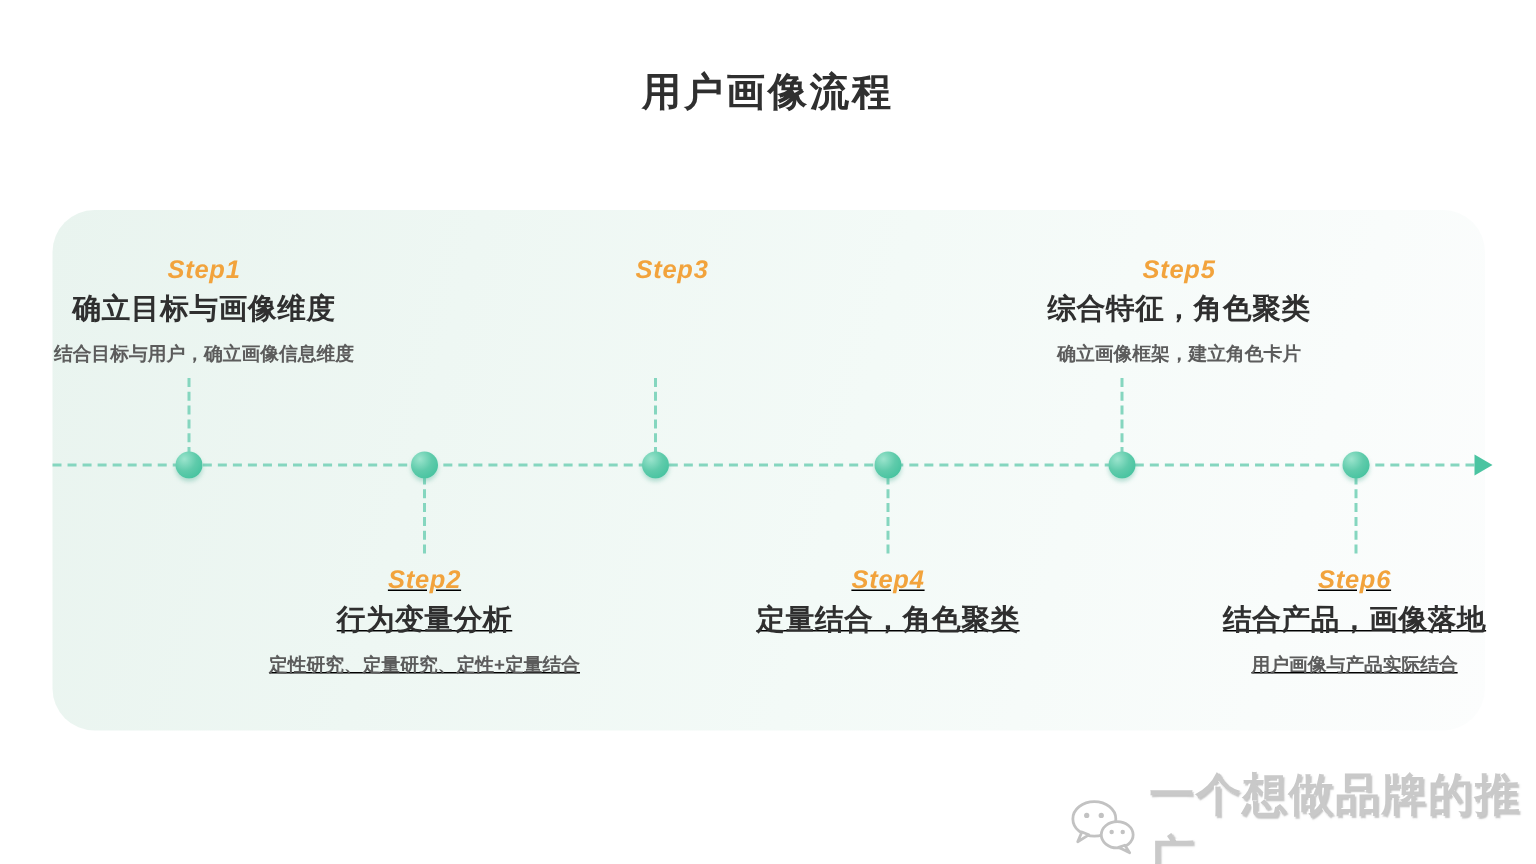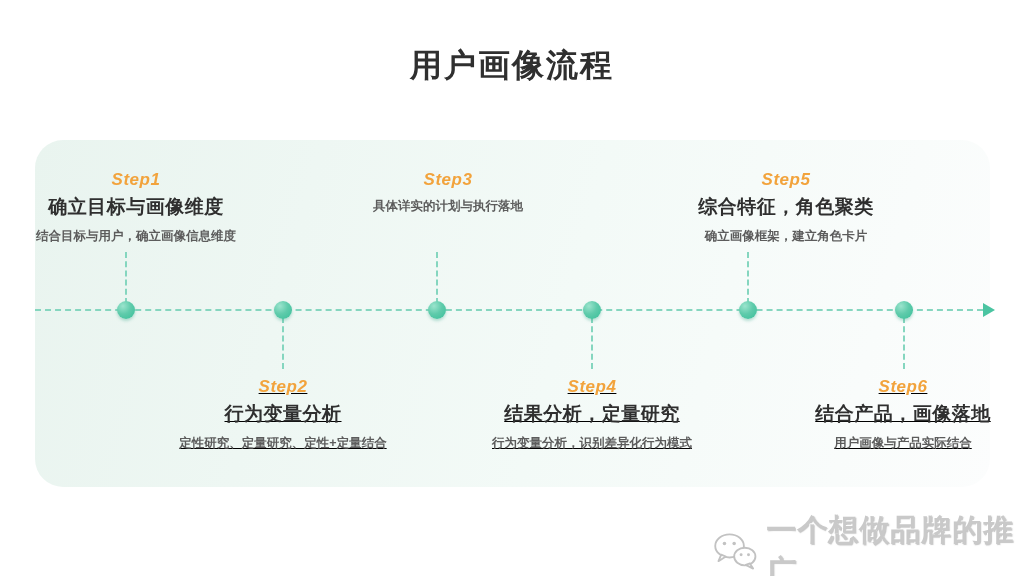--- a/index.html
+++ b/index.html
@@ -13,21 +13,21 @@
     position: relative;
     width: 1024px; height: 576px;
     background: #ffffff;
   }
   .page-title {
     position: absolute;
     top: 44px; left: 0;
     width: 1024px;
     margin: 0;
     text-align: center;
-    font-size: 32px;
+    font-size: 26px;
     font-weight: 800;
     letter-spacing: 2px;
     color: var(--title-color, #2f2f2f);
   }
   .process-card {
     position: absolute;
     left: 35px; top: 140px;
     width: 955px; height: 347px;
     border-radius: 28px;
     background: linear-gradient(105deg,
@@ -157,27 +157,25 @@
   </div>
 
   <div class="step below step-s2">
     <div class="step-label">Step2</div>
     <div class="step-title">行为变量分析</div>
     <div class="step-subtitle">定性研究、定量研究、定性+定量结合</div>
   </div>
 
   <div class="step above step-s3">
     <div class="step-label">Step3</div>
-    <div class="step-subtitle">具体详实的计划与执行落地</div>
   </div>
 
   <div class="step below step-s4">
     <div class="step-label">Step4</div>
-    <div class="step-title">结果分析，定量研究</div>
-    <div class="step-subtitle">行为变量分析，识别差异化行为模式</div>
+    <div class="step-title">定量结合，角色聚类</div>
   </div>
 
   <div class="step above step-s5">
     <div class="step-label">Step5</div>
     <div class="step-title">综合特征，角色聚类</div>
     <div class="step-subtitle">确立画像框架，建立角色卡片</div>
   </div>
 
   <div class="step below step-s6">
     <div class="step-label">Step6</div>

